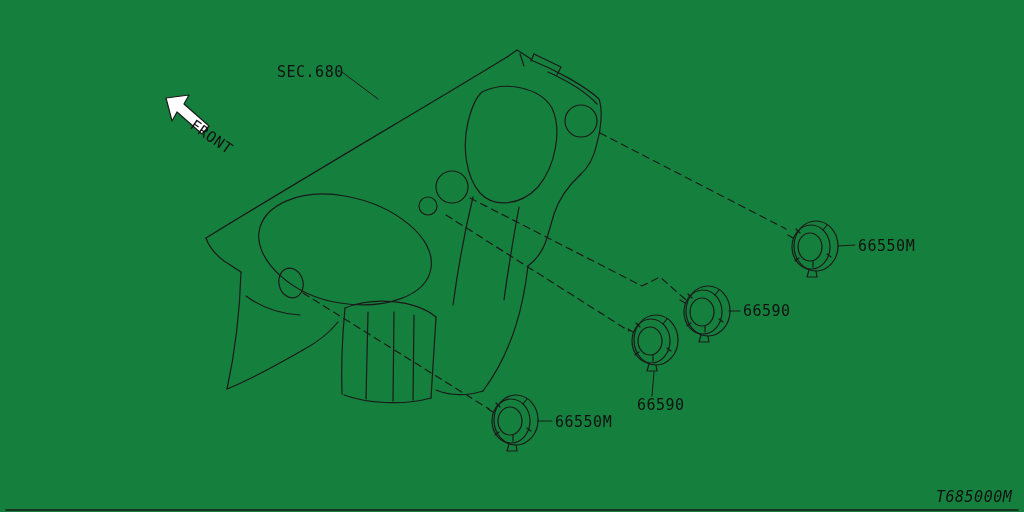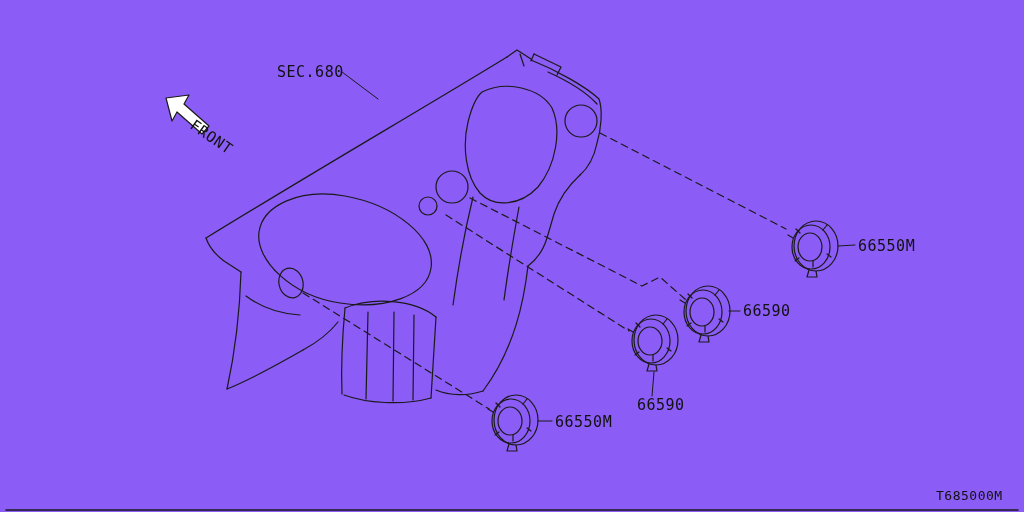--- a/index.html
+++ b/index.html
@@ -4,21 +4,21 @@
 <style>
   html, body {
     margin: 0;
     padding: 0;
     background: #ffffff;
   }
   #stage {
     position: relative;
     width: 1024px;
     height: 512px;
-    background: #8b5cf6;
+    background: #15803d;
     overflow: hidden;
     font-family: "DejaVu Sans Mono", "Liberation Mono", monospace;
   }
   #stage svg {
     position: absolute;
     left: 0; top: 0;
   }
   .label {
     position: absolute;
     font-family: "DejaVu Sans Mono", "Liberation Mono", monospace;
@@ -26,21 +26,22 @@
     color: #111111;
     white-space: nowrap;
     letter-spacing: 0.5px;
     user-select: none;
   }
   .label.rotated {
     transform: rotate(35deg);
     transform-origin: left top;
   }
   .label.code {
-    font-size: 13px;
+    font-size: 15px;
+    font-style: italic;
   }
 </style>
 </head>
 <body>
 
 <div id="stage">
 
   <svg width="1024" height="512" viewBox="0 0 1024 512" fill="none" stroke="#1a1a1a" stroke-width="1.2" stroke-linecap="round" stroke-linejoin="round">
 
     <defs>

